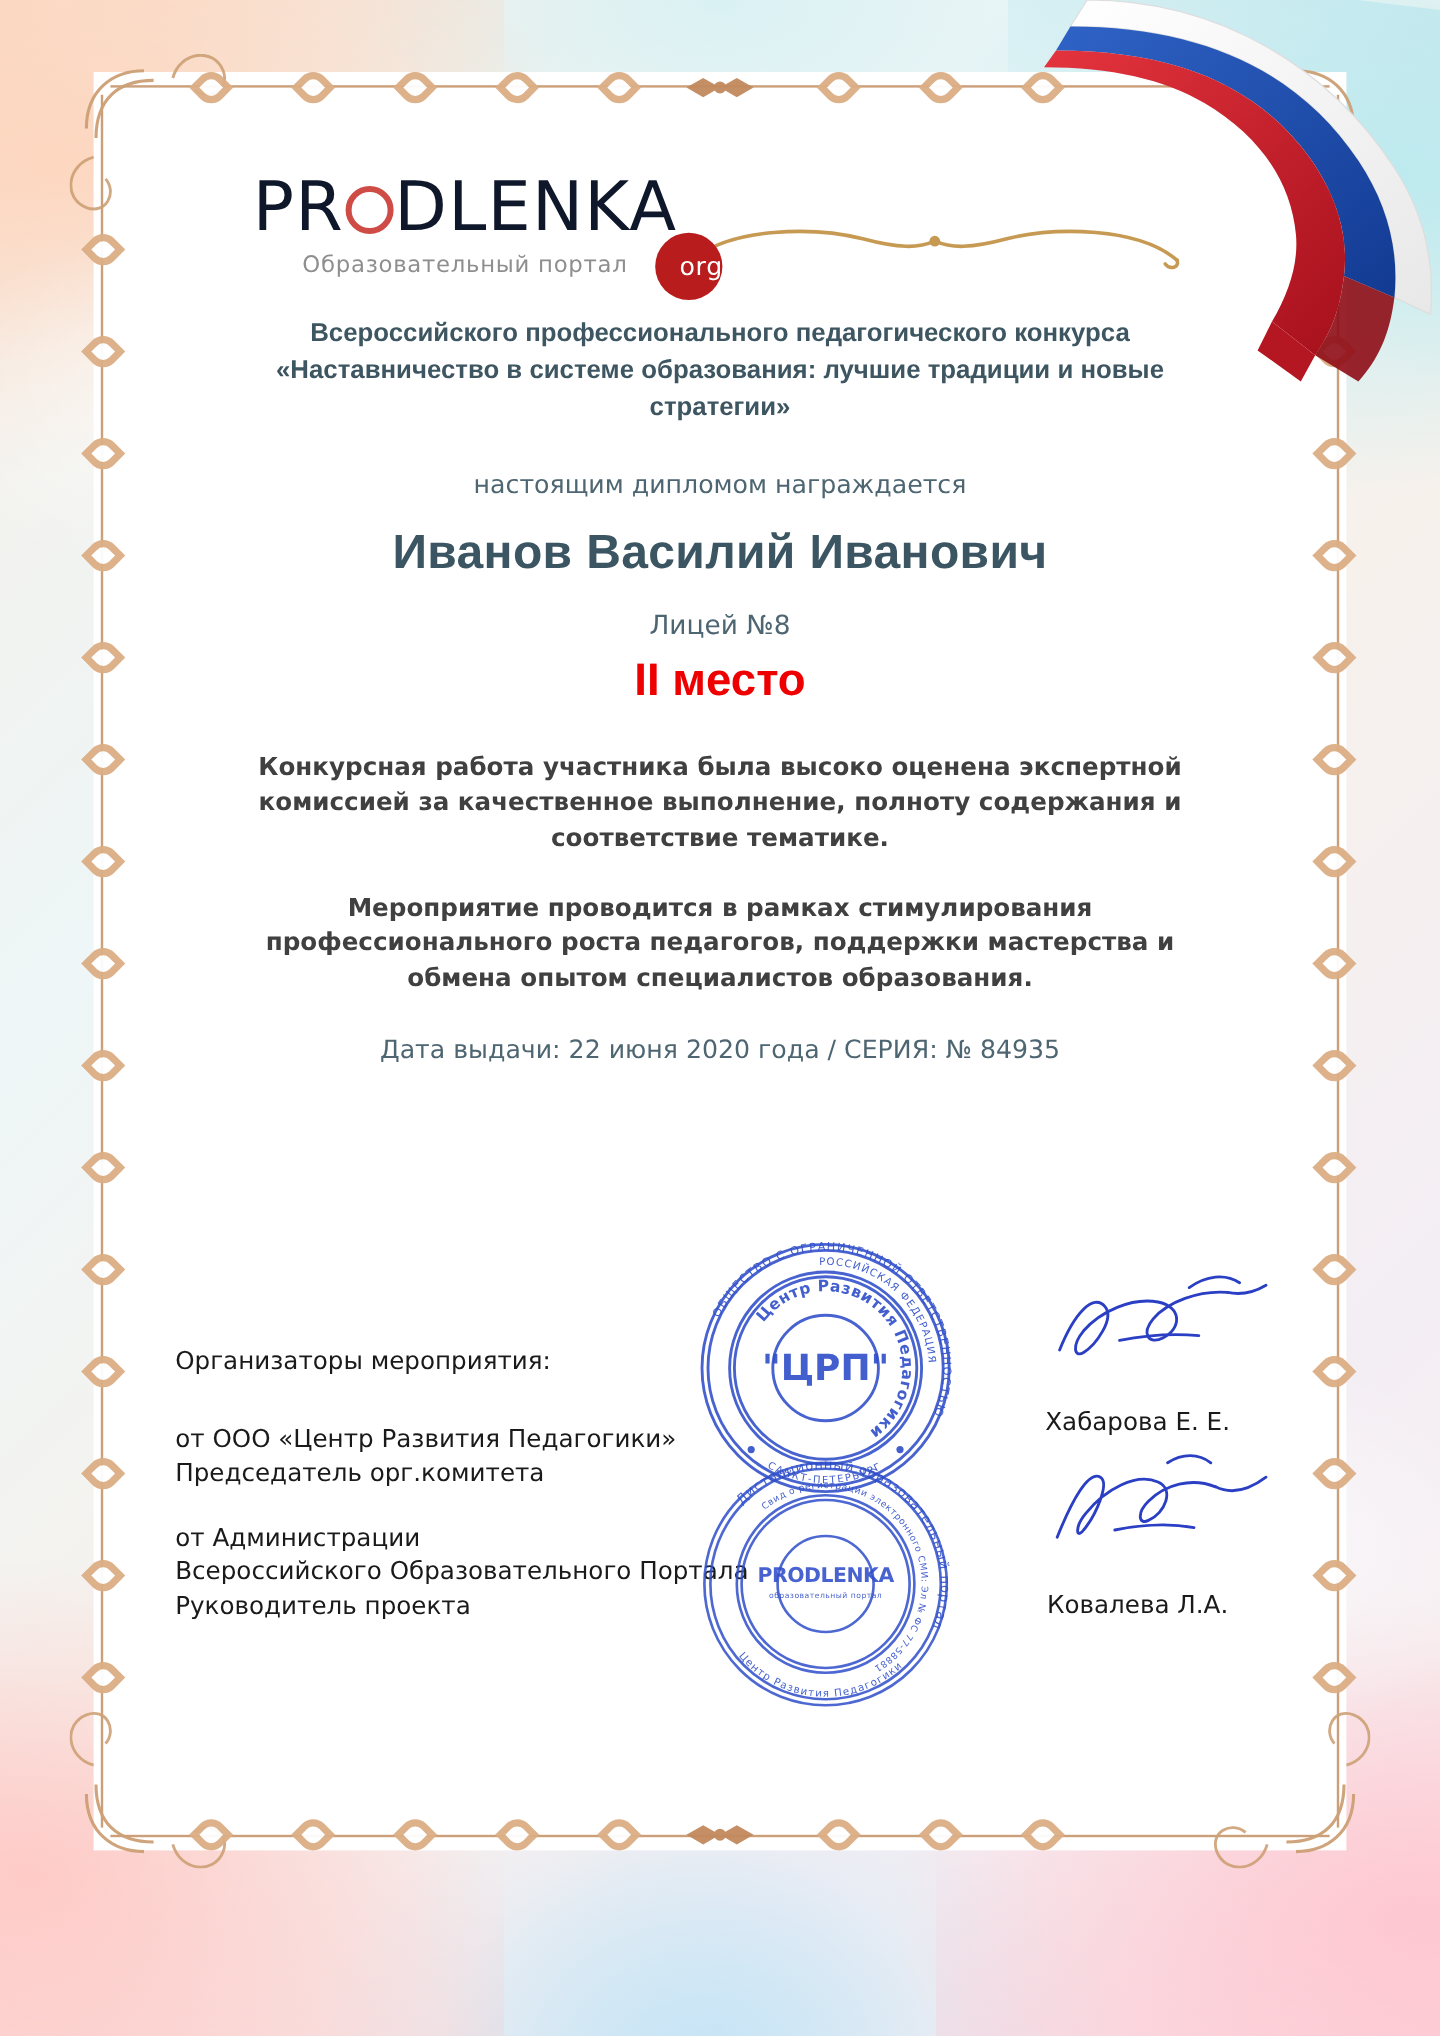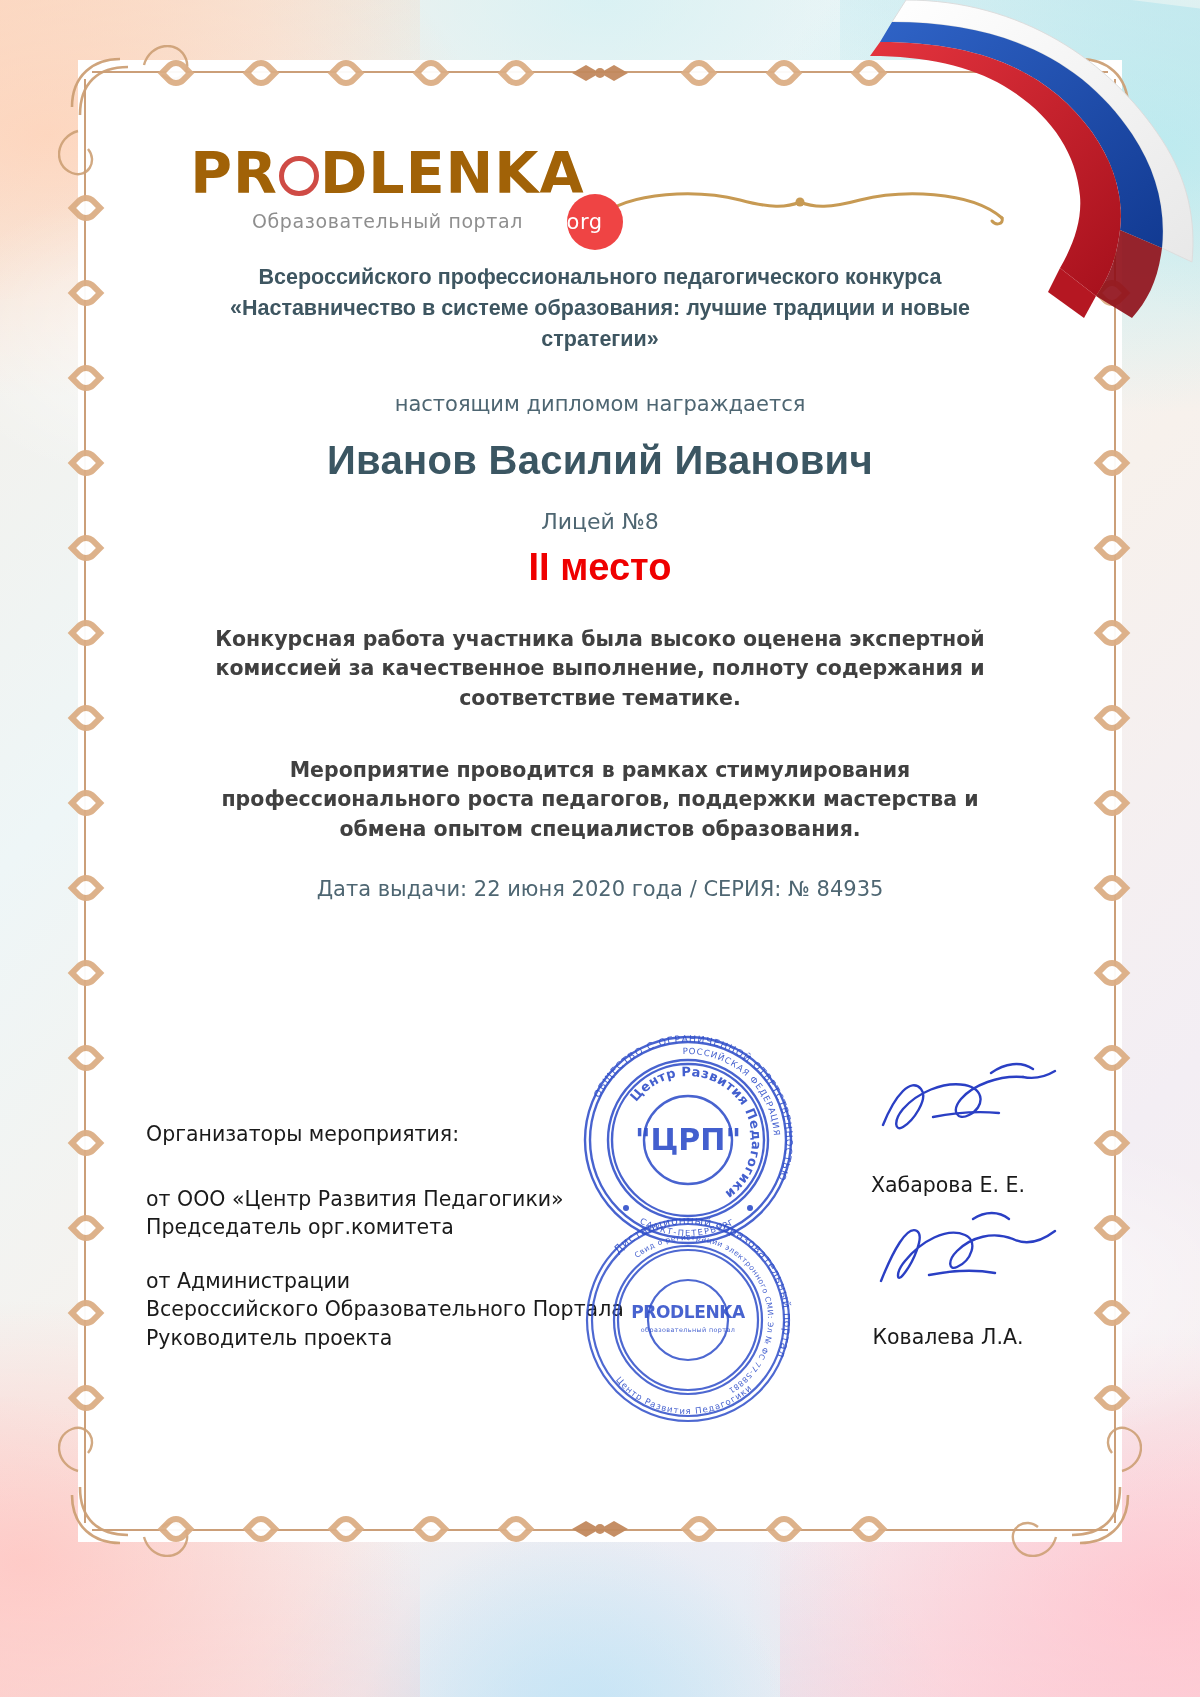--- a/index.html
+++ b/index.html
@@ -117,22 +117,22 @@
 
   .logo-wrap {
     margin-top: 85px;
     position: relative;
     display: inline-block;
   }
   .logo-main {
     font-family: "DejaVu Sans", sans-serif;
     font-size: 57px;
     letter-spacing: 1px;
-    color: #a16207;
-    font-weight: 700;
+    color: #0f172a;
+    font-weight: 400;
     line-height: 1;
     white-space: nowrap;
   }
   .logo-main .o-ring {
     display: inline-block;
     width: 40px; height: 40px;
     border: 5px solid #cf4b45;
     border-radius: 50%;
     vertical-align: -3px;
     margin: 0 1px;
@@ -140,26 +140,26 @@
   .logo-sub {
     font-size: 19px;
     color: #8e8e8e;
     letter-spacing: .6px;
     margin-top: 8px;
   }
   .logo-org {
     position: absolute;
     right: -38px; bottom: -18px;
     width: 56px; height: 56px;
-    background: #ef4444;
+    background: #b91c1c;
     border-radius: 50%;
     color: #fff;
     font-size: 21px;
     line-height: 56px;
-    text-align: left;
+    text-align: right;
     letter-spacing: .5px;
   }
 
   .swirl {
     margin: 16px auto 0;
     width: 420px; height: 40px;
   }
 
   .title {
     margin-top: 10px;
@@ -211,21 +211,21 @@
   }
 
   .para {
     margin: 36px auto 0;
     width: 820px;
     font-size: 20.5px;
     line-height: 1.45;
     color: #404040;
     font-weight: bold;
   }
-  .para.second { margin-top: 42px; width: 840px; }
+  .para.second { margin-top: 28px; width: 840px; }
 
   .worktitle {
     margin-top: 34px;
     font-size: 21px;
     color: #4e6672;
   }
 
   .dateline {
     margin-top: 32px;
     font-size: 21px;

